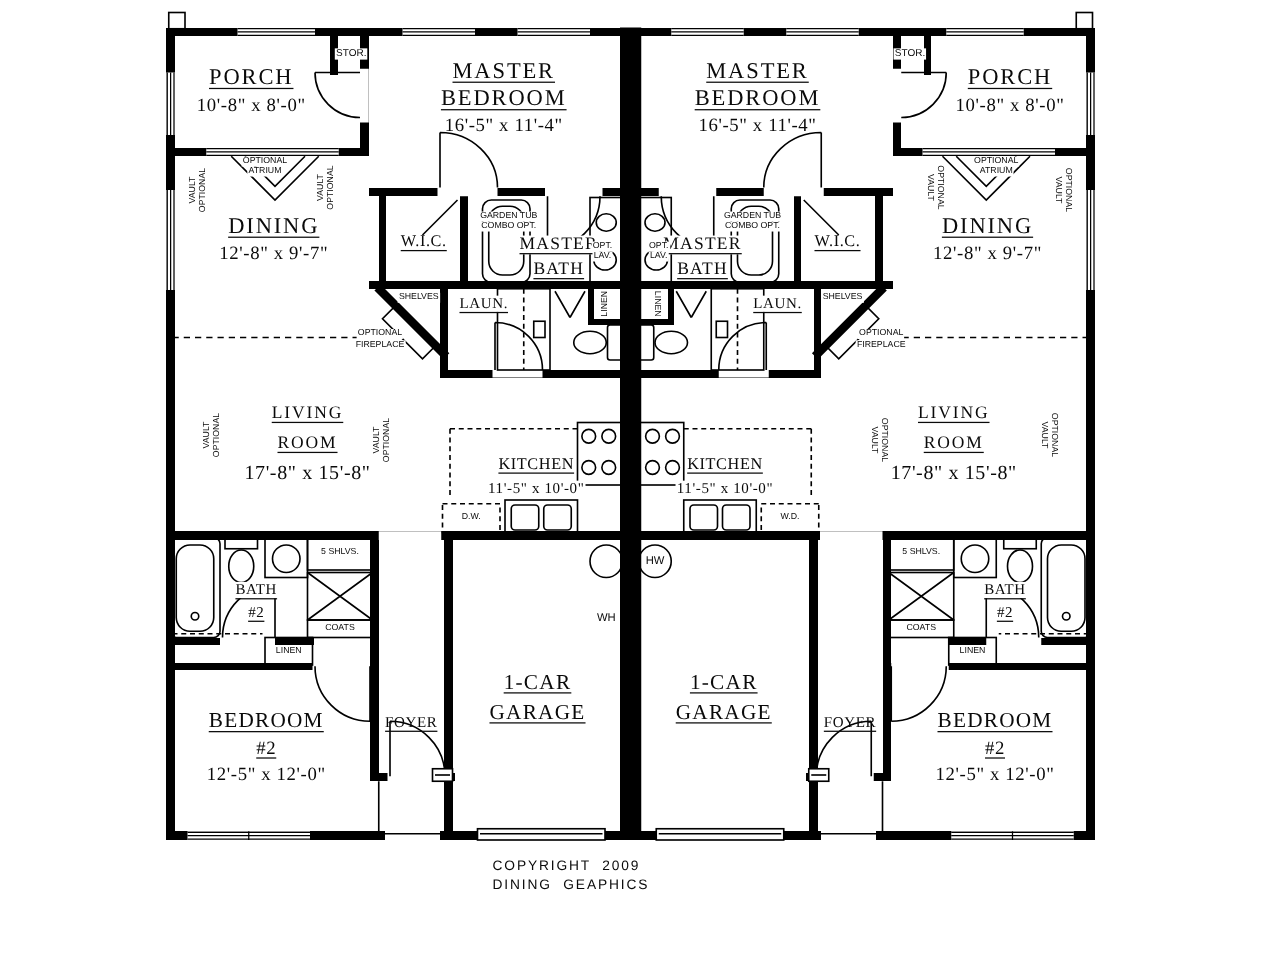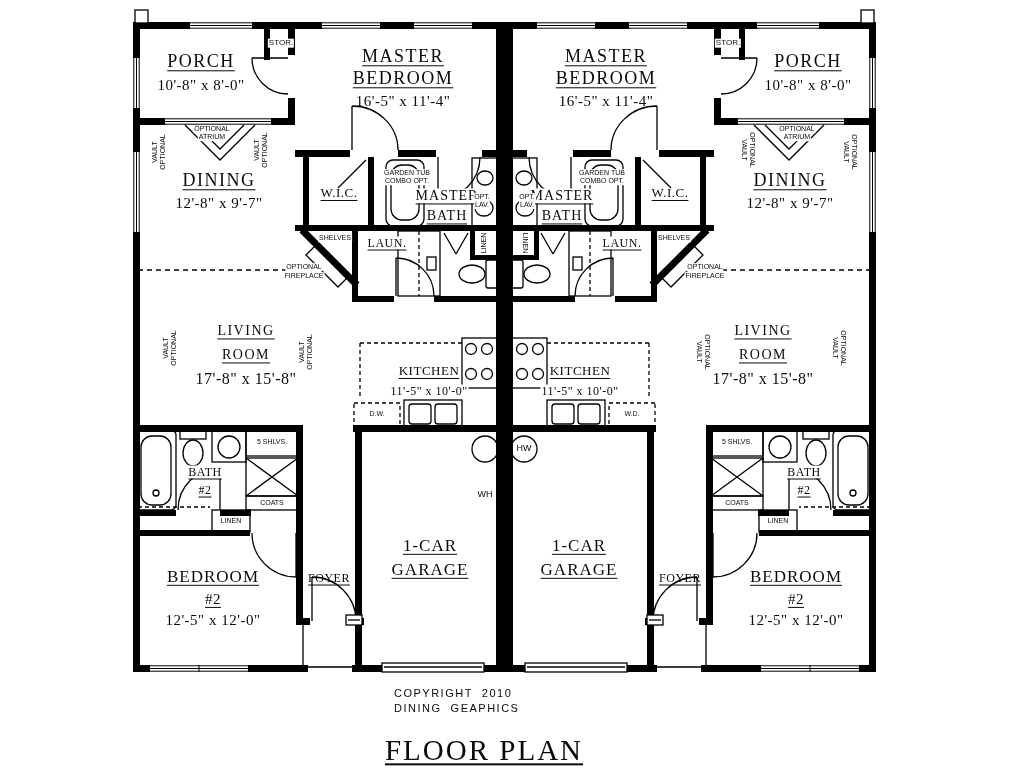--- a/index.html
+++ b/index.html
@@ -160,23 +160,22 @@
         </g>
       </g>
     </defs>
 
     <use href="#ug"></use>
     <use href="#ug" transform="translate(1009,0) scale(-1,1)"></use>
     <rect x="496" y="22" width="17" height="650" fill="#000"></rect>
   </svg>
 
   <div id="labels">
-    <div class="lbl ts t11 la" style="left:394px;top:694px">COPYRIGHT  2010</div>
+    <div class="lbl ts t11 la" style="left:394px;top:694px">COPYRIGHT  2009</div>
     <div class="lbl ts t11 la" style="left:394px;top:709px">DINING  GEAPHICS</div>
-    <div class="lbl rs title u" style="left:484px;top:751px">FLOOR PLAN</div>
   <div class="lbl rs s18 u" style="left: 201px; top: 62px;">PORCH</div>
       <div class="lbl rs s18 u" style="left: 808px; top: 62px;">PORCH</div>
       <div class="lbl rs s15" style="left: 201px; top: 85px;">10'-8" x 8'-0"</div>
       <div class="lbl rs s15" style="left: 808px; top: 85px;">10'-8" x 8'-0"</div>
       <div class="lbl ts t8 bg" style="left: 281px; top: 43px;">STOR.</div>
       <div class="lbl ts t8 bg" style="left: 728px; top: 43px;">STOR.</div>
       <div class="lbl rs s18 u" style="left: 403px; top: 57px;">MASTER</div>
       <div class="lbl rs s18 u" style="left: 606px; top: 57px;">MASTER</div>
       <div class="lbl rs s18 u" style="left: 403px; top: 79px;">BEDROOM</div>
       <div class="lbl rs s18 u" style="left: 606px; top: 79px;">BEDROOM</div>

